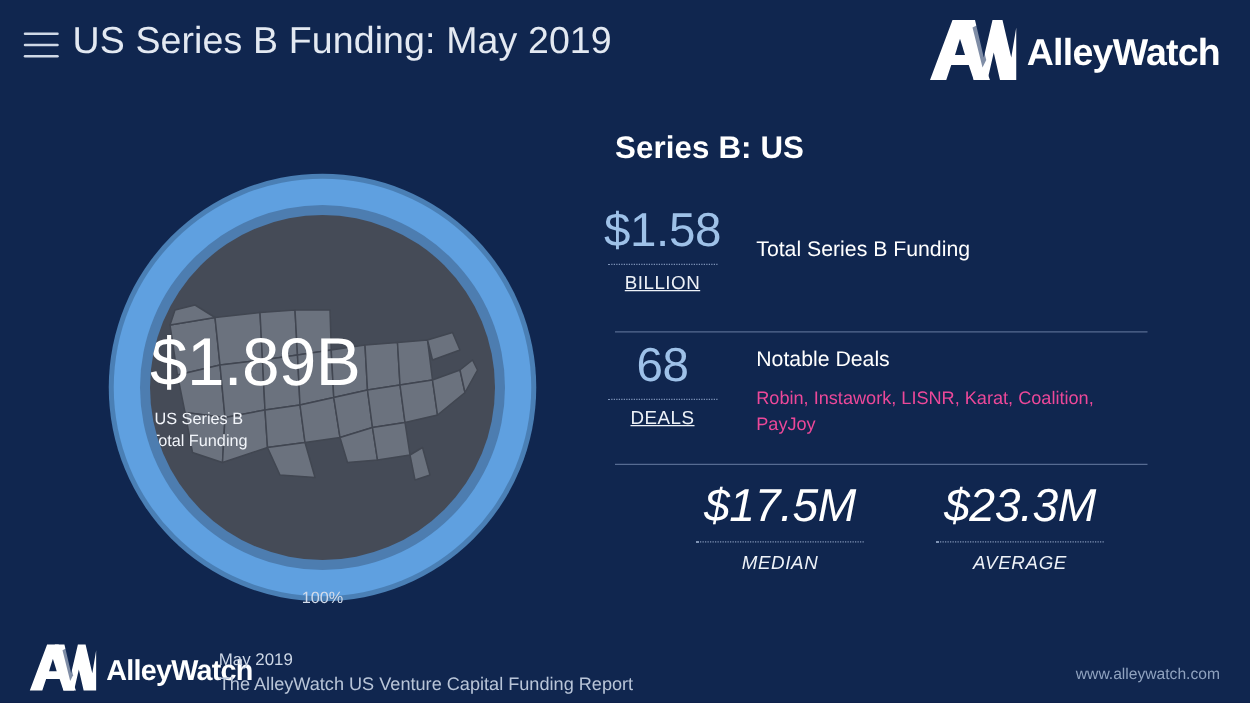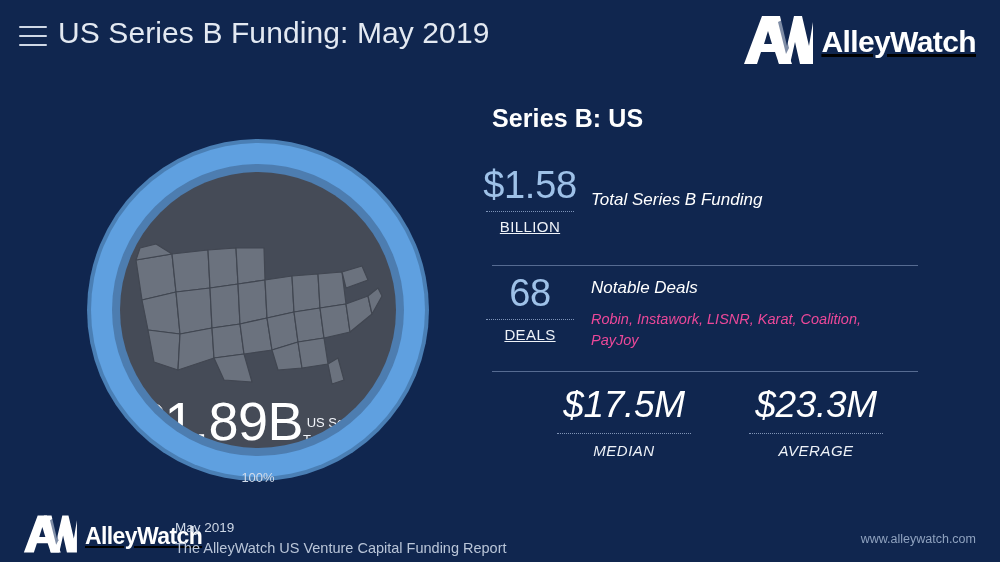--- a/index.html
+++ b/index.html
@@ -56,21 +56,20 @@
     color: #e3e9f2;
     letter-spacing: 0.1px;
     white-space: nowrap;
   }
 
   
   .logo {
     display: flex;
     align-items: center;
     gap: 7px;
-    text-decoration: underline;
   }
   .logo-mark { display: block; }
   .logo-word {
     font-size: 30px;
     font-weight: 700;
     color: #ffffff;
     letter-spacing: -0.6px;
     line-height: 1;
     white-space: nowrap;
   }
@@ -119,21 +118,22 @@
     top: 50%;
     transform: translate(-50%, -50%);
     width: 252px;
     height: 160px;
     opacity: 0.62;
   }
   .donut-center-text {
     position: absolute;
     inset: 0;
     display: flex;
-    align-items: flex-end;
+    flex-direction: column;
+    align-items: flex-start;
     justify-content: center;
     padding-top: 4px;
     box-sizing: border-box;
   }
   .donut-value {
     font-size: 54px;
     font-weight: 400;
     color: #ffffff;
     line-height: 1;
     letter-spacing: -0.5px;
@@ -209,23 +209,22 @@
     border-top: 1px dotted #7d93b8;
   }
   .stat-unit {
     margin-top: 6px;
     font-size: 15px;
     color: #eef2f8;
     letter-spacing: 0.4px;
     text-decoration: underline;
   }
   .stat-right {
-    margin-left: 11px;
+    margin-left: 25px;
     padding-top: 24px;
-    font-style: italic;
   }
   .stat-label {
     font-size: 17px;
     color: #ffffff;
   }
   .stat-detail {
     margin-top: 11px;
     font-size: 14.5px;
     color: #ec4899;
     line-height: 1.42;

